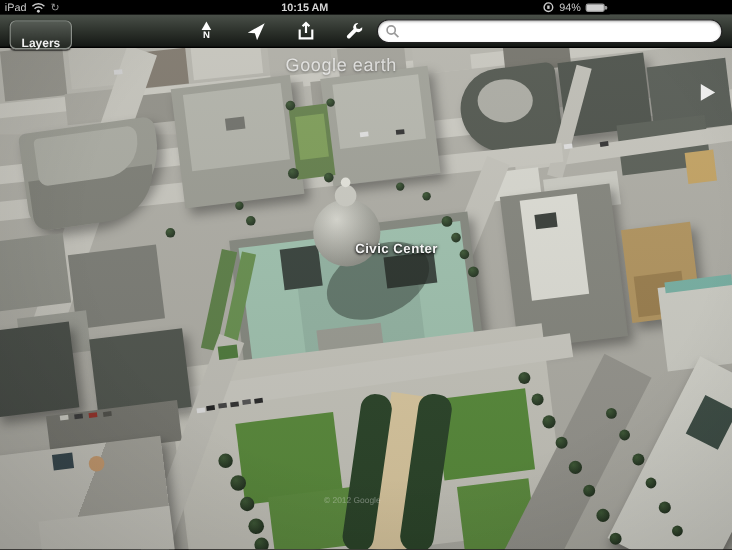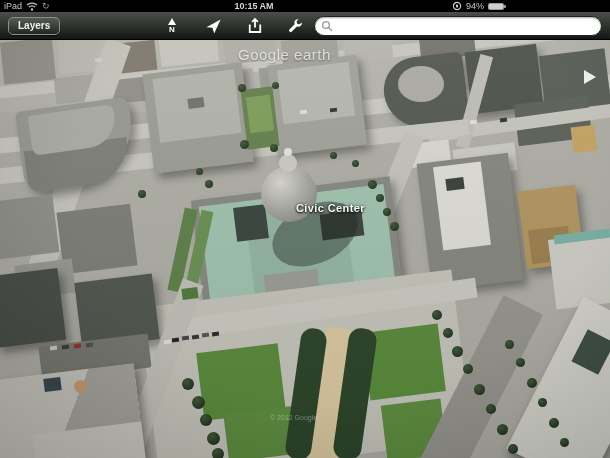--- a/index.html
+++ b/index.html
@@ -12,21 +12,21 @@
     padding:0 4px;z-index:50;}
   .statusbar .cluster{display:flex;align-items:center;gap:4px;}
   .statusbar .time{position:absolute;left:0;right:0;text-align:center;font-weight:bold;color:#d6d6d6;}
   .batt{width:16px;height:7px;border:1px solid #9b9b9b;border-radius:2px;background:#cfcfcf;position:relative;}
   .batt:after{content:"";position:absolute;right:-3px;top:1.5px;width:2px;height:3px;background:#9b9b9b;border-radius:0 1px 1px 0;}
 
   
   .toolbar{position:absolute;left:0;top:12px;width:610px;height:28px;z-index:49;
     background:linear-gradient(#4a5049,#2b302a 55%,#141714);
     border-bottom:1px solid #000;display:flex;align-items:center;}
-  .layers-btn{position:absolute;left:8px;top:5px;height:18px;padding:0 9px;
+  .layers-btn{position:absolute;left:8px;top:5px;height:18px;padding:11px 9px;
     background:linear-gradient(#555b54,#232722);border:1px solid #8a8f89;border-radius:5px;
     color:#f0f0f0;font-size:10px;font-weight:bold;line-height:16px;
     box-shadow:0 1px 1px rgba(0,0,0,.6);}
   .toolicons{position:absolute;left:160px;top:0;height:28px;width:148px;
     display:flex;align-items:center;justify-content:space-between;}
   .ticon{width:24px;height:24px;display:flex;align-items:center;justify-content:center;color:#fff;}
   .compass{display:flex;flex-direction:column;align-items:center;line-height:1;}
   .compass .tri{width:0;height:0;border-left:4px solid transparent;border-right:4px solid transparent;border-bottom:7px solid #fff;}
   .compass .n{color:#fff;font-size:8px;font-weight:bold;margin-top:1px;}
   .searchwrap{position:absolute;left:314px;top:4px;width:288px;height:20px;}

